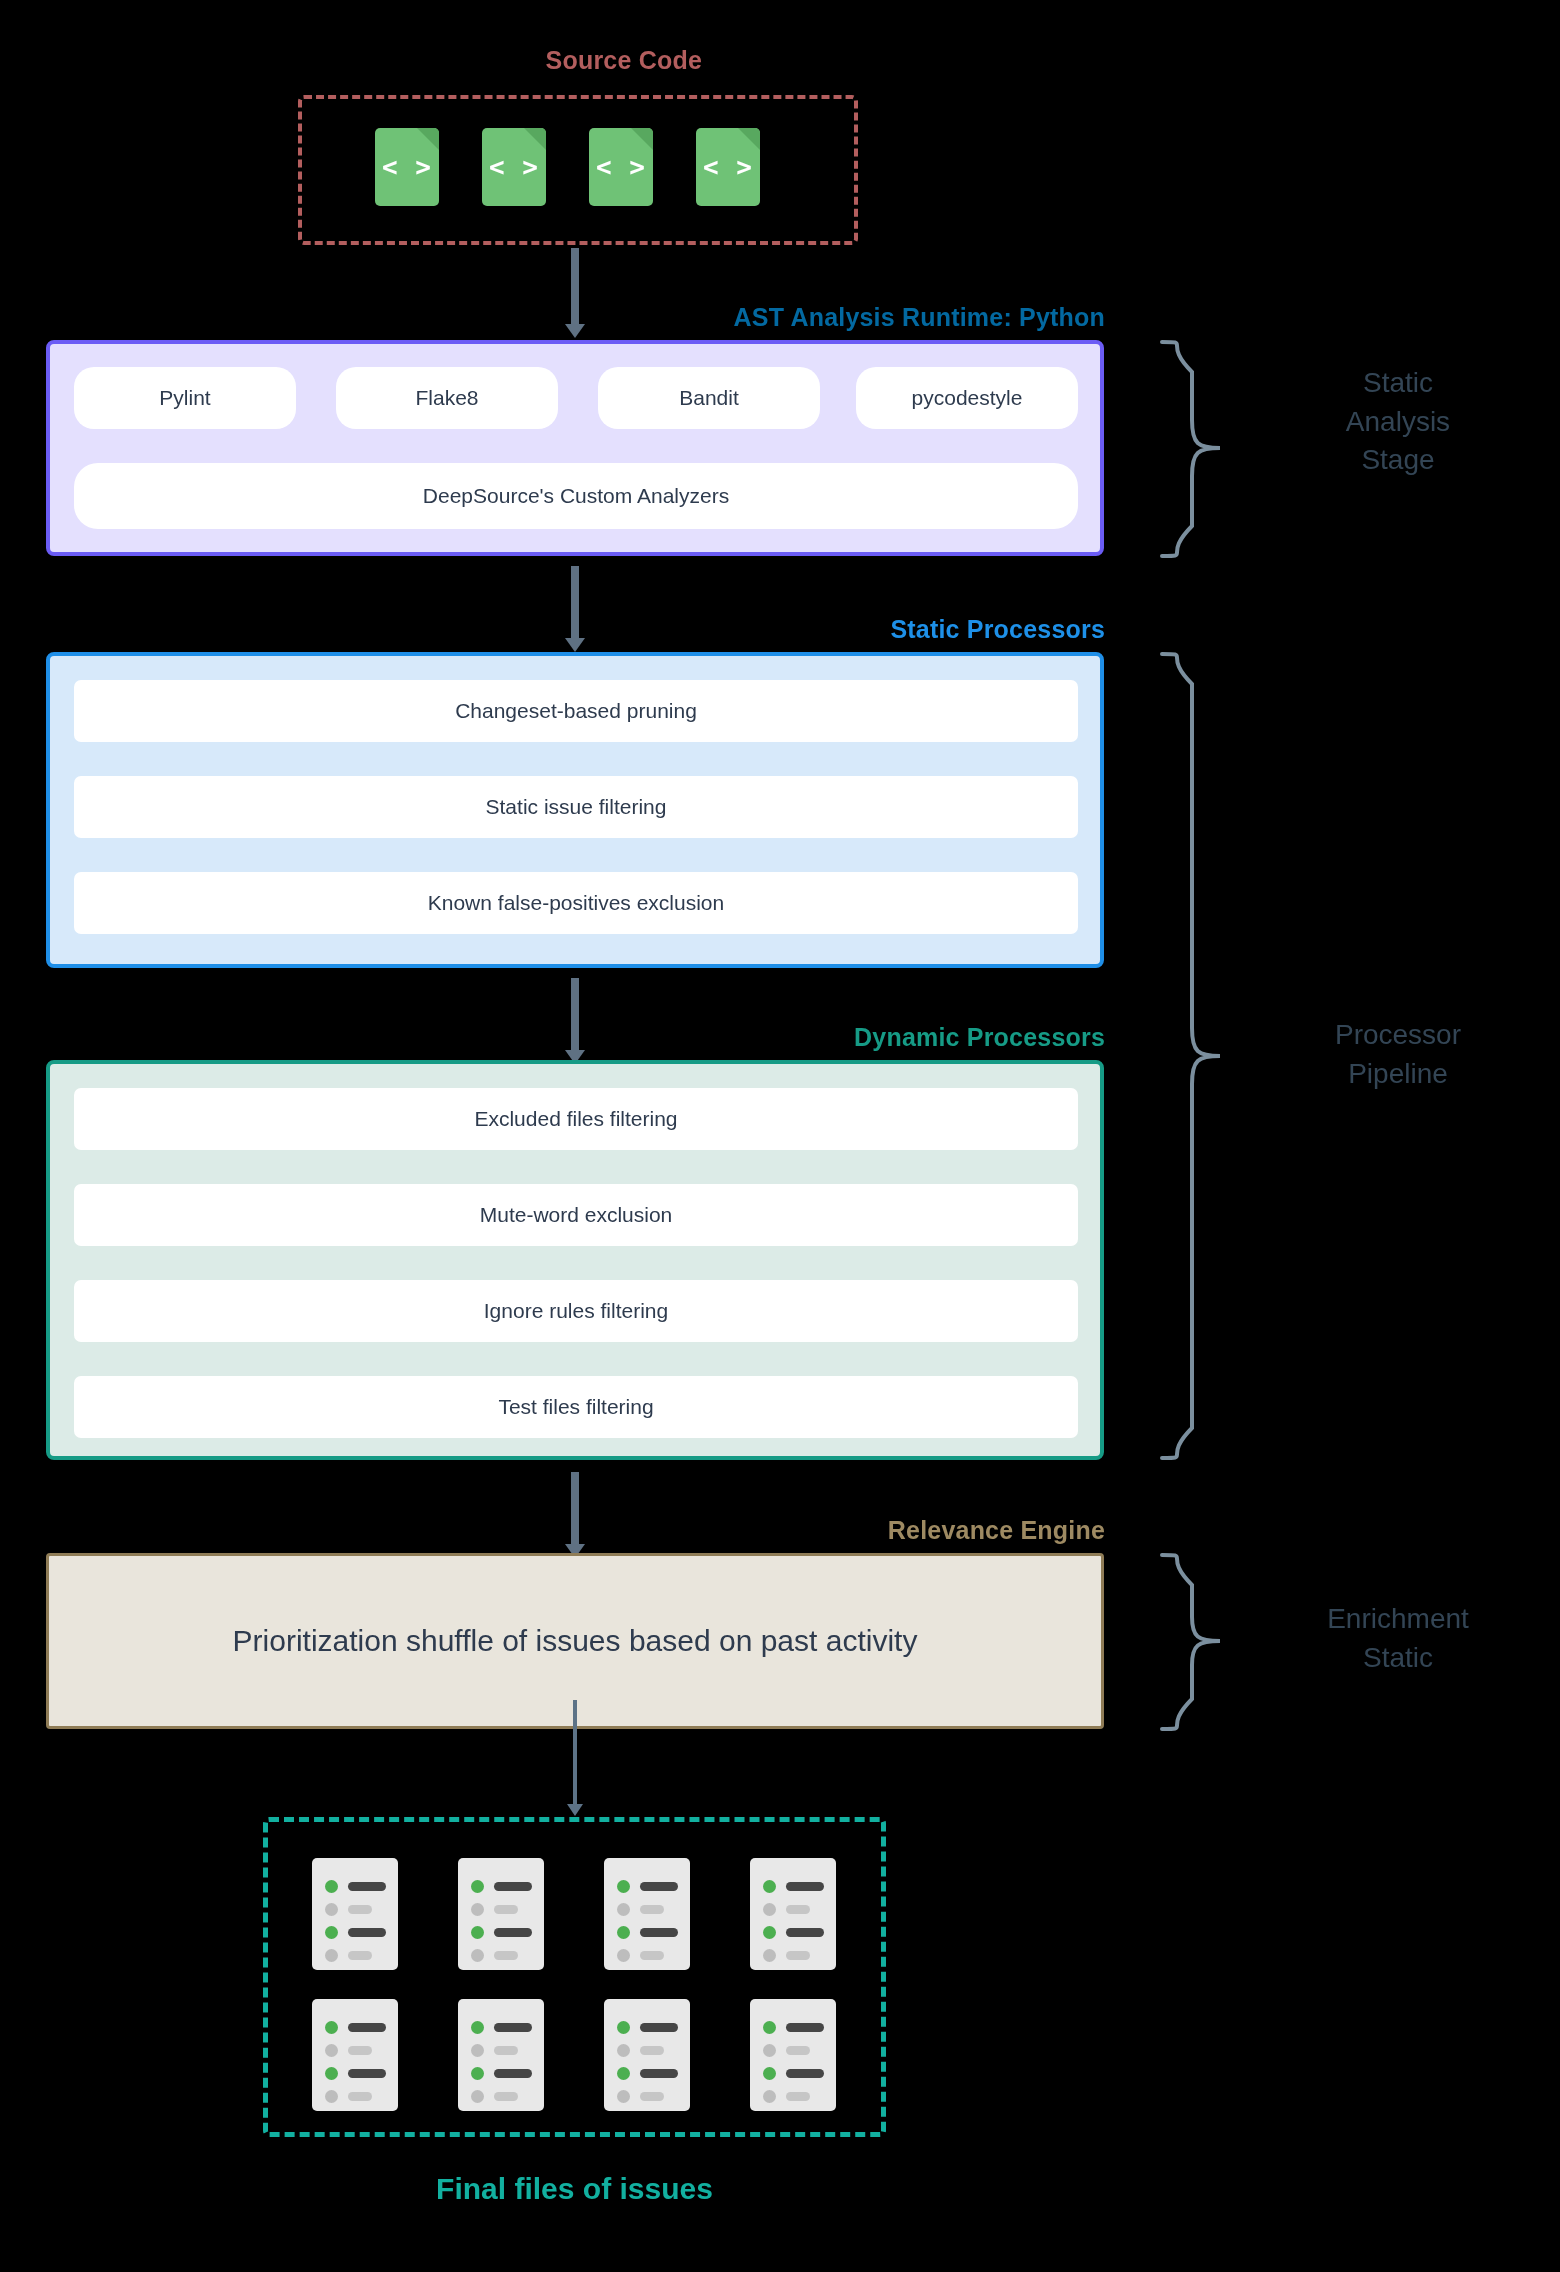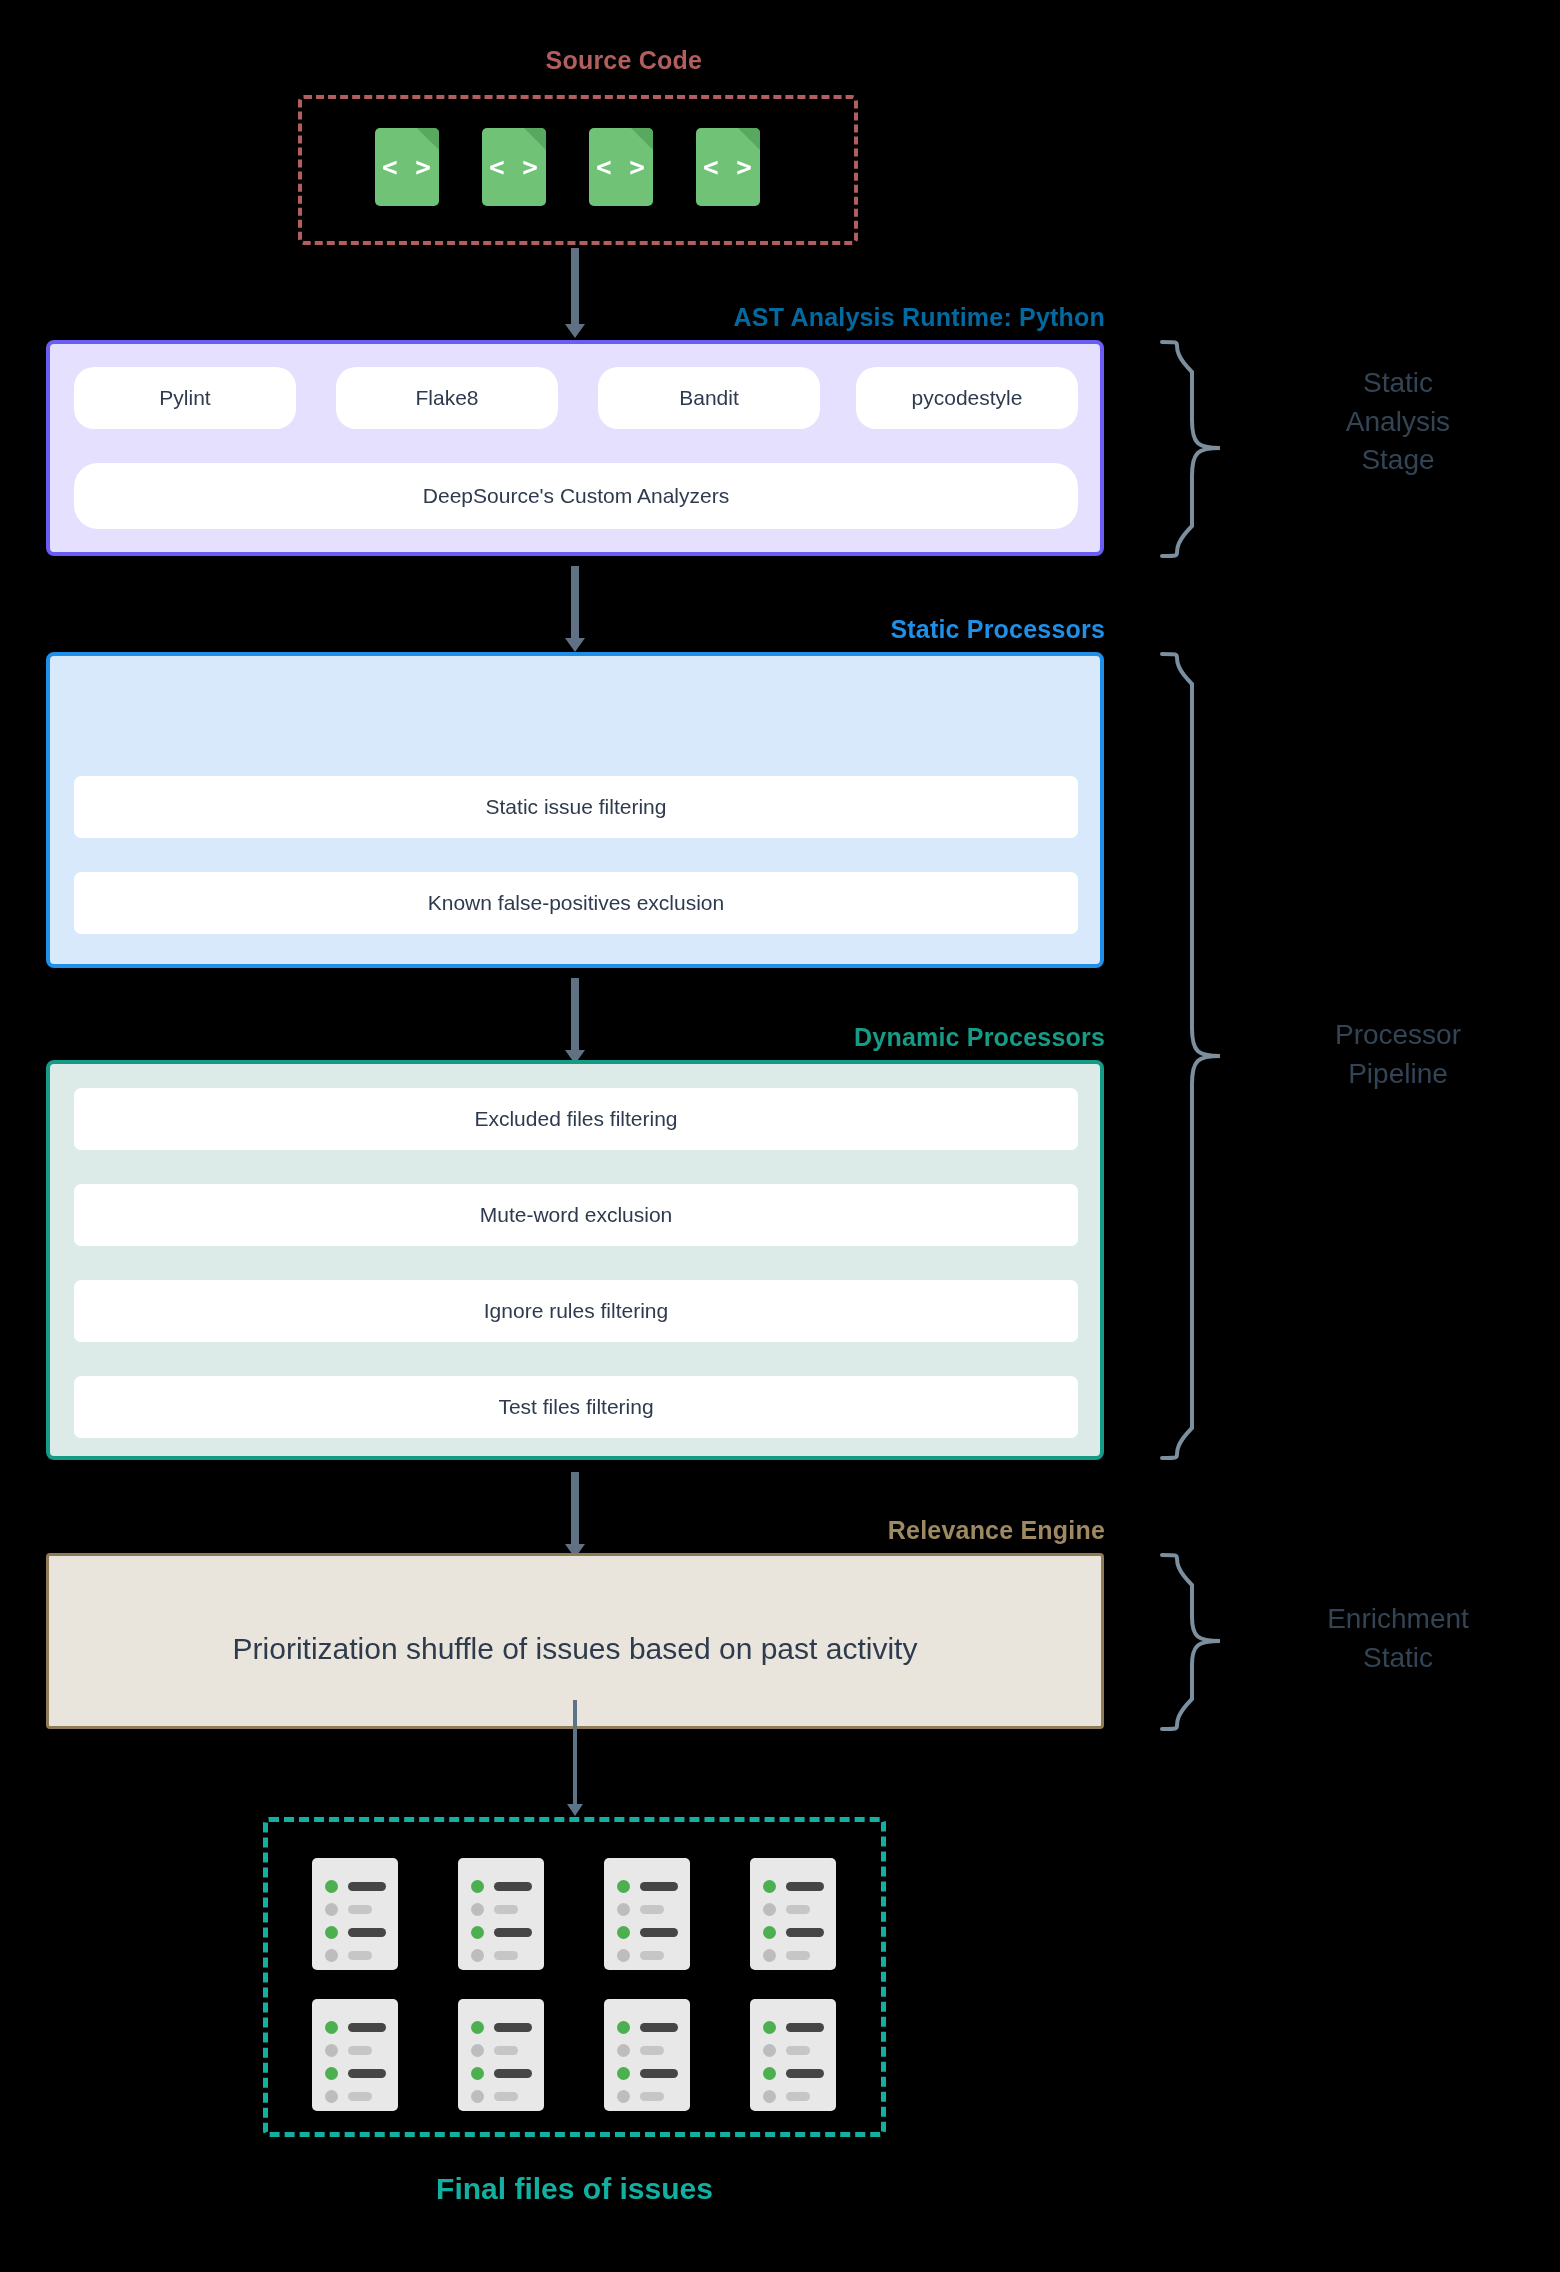--- a/index.html
+++ b/index.html
@@ -205,20 +205,21 @@
   <div class="arrow" style="left:565px; top:566px; height:86px;">
     <div class="shaft" style="height:72px;"></div>
     <div class="head" style="top:72px;"></div>
   </div>
 
   <div class="sec-title" style="right:455px; top:617px; color:#1e90e8;">Static Processors</div>
 
   <div class="stage-box" style="left:46px; top:652px; width:1058px; height:316px;
               background:#d7e9fa; border:4px solid #1f8fe8;"></div>
 
+  <div class="row-box" style="left:74px; top:680px; width:1004px; height:62px;">Changeset-based pruning</div>
   <div class="row-box" style="left:74px; top:776px; width:1004px; height:62px;">Static issue filtering</div>
   <div class="row-box" style="left:74px; top:872px; width:1004px; height:62px;">Known false-positives exclusion</div>
 
   <div class="arrow" style="left:565px; top:978px; height:86px;">
     <div class="shaft" style="height:72px;"></div>
     <div class="head" style="top:72px;"></div>
   </div>
 
   <div class="sec-title" style="right:455px; top:1025px; color:#169b86;">Dynamic Processors</div>
 
@@ -235,21 +236,21 @@
     <div class="head" style="top:72px;"></div>
   </div>
 
   <div class="sec-title" style="right:455px; top:1518px; color:#9e8a62;">Relevance Engine</div>
 
   <div class="stage-box" style="left:46px; top:1553px; width:1058px; height:176px;
               background:#e9e5dc; border:3px solid #8f7c56; border-radius:4px;"></div>
 
   <div style="position:absolute; left:70px; top:1553px; width:1010px; height:176px;
               display:flex; align-items:center; justify-content:center;
-              color:#2e3b4e; font-size:30px; text-align:center;margin-top:8px;">Prioritization shuffle of issues based on past activity</div>
+              color:#2e3b4e; font-size:30px; text-align:center;">Prioritization shuffle of issues based on past activity</div>
 
   <div class="arrow arrow-thin" style="left:565px; top:1700px; height:116px;">
     <div class="shaft" style="height:104px;"></div>
     <div class="head" style="top:104px;"></div>
   </div>
 
   <div class="dashed-box" style="left:263px; top:1817px; width:623px; height:320px;
               border-width:5px; border-color:#12b0a0;"></div>
 
   <div class="doc" style="left:312px; top:1858px;">

